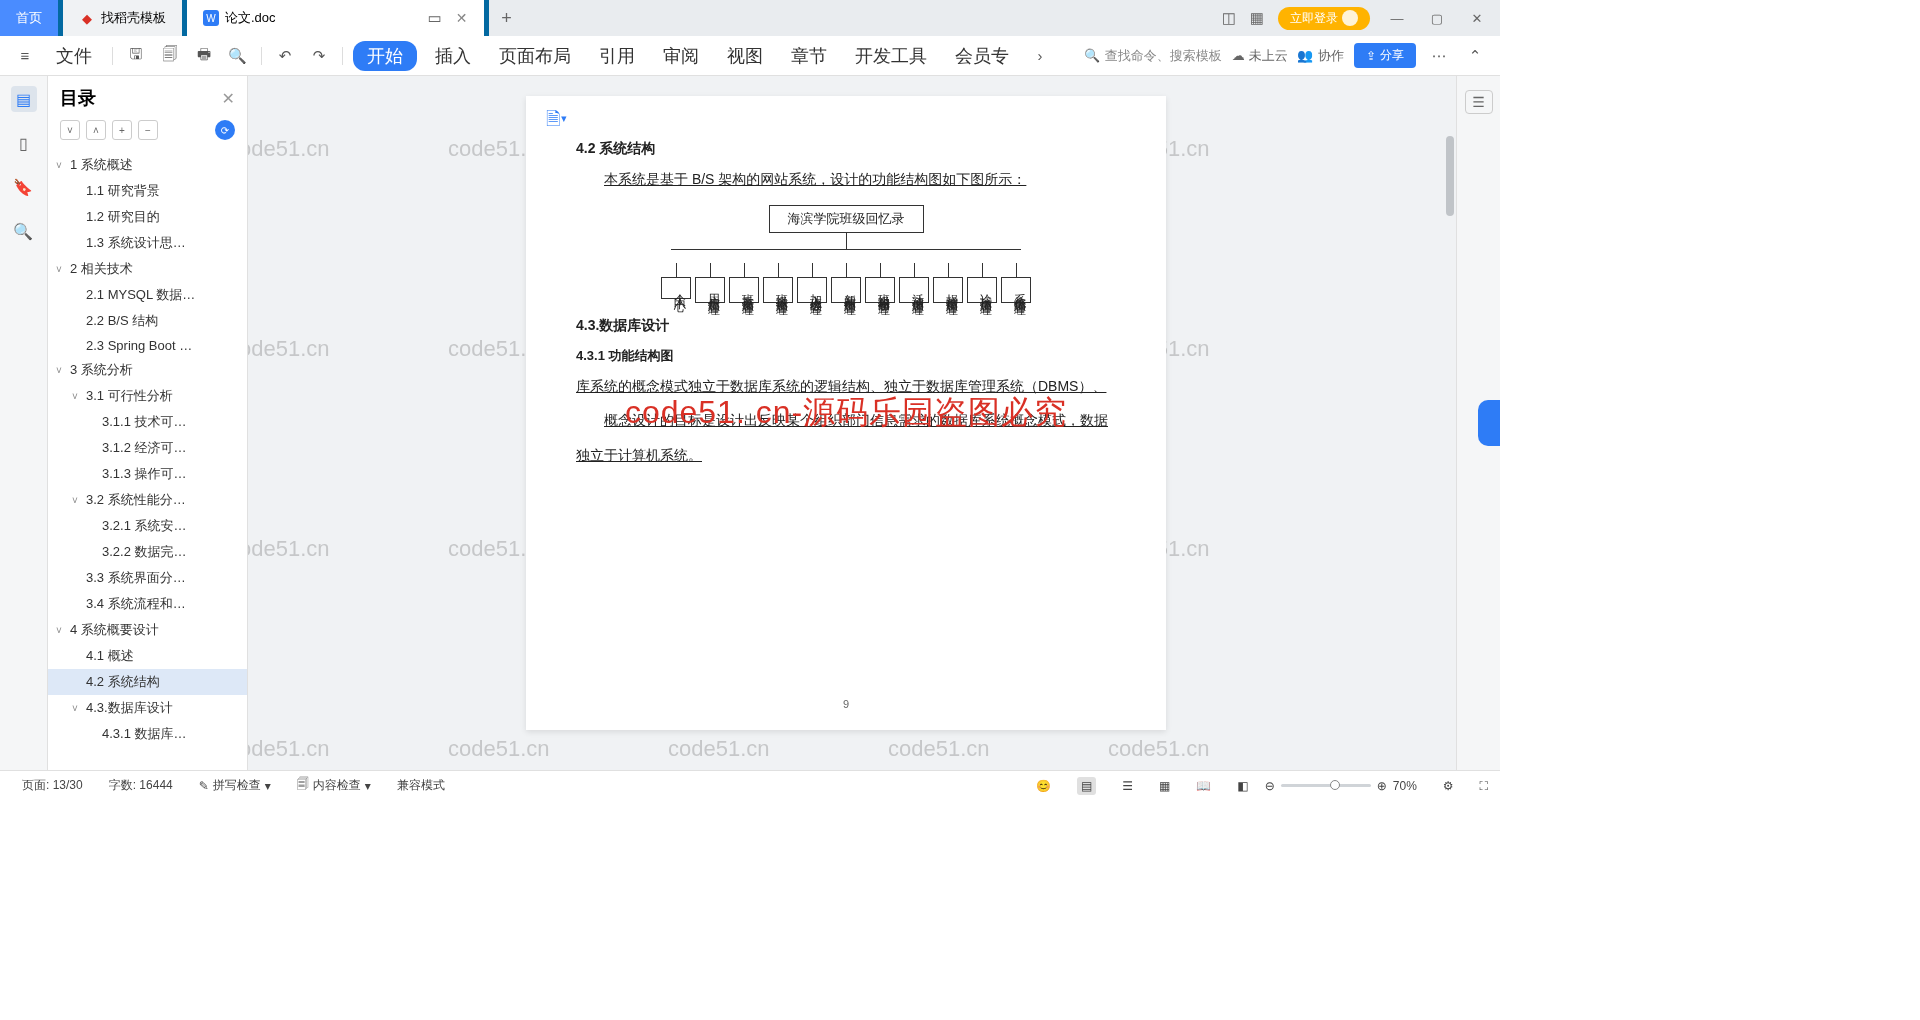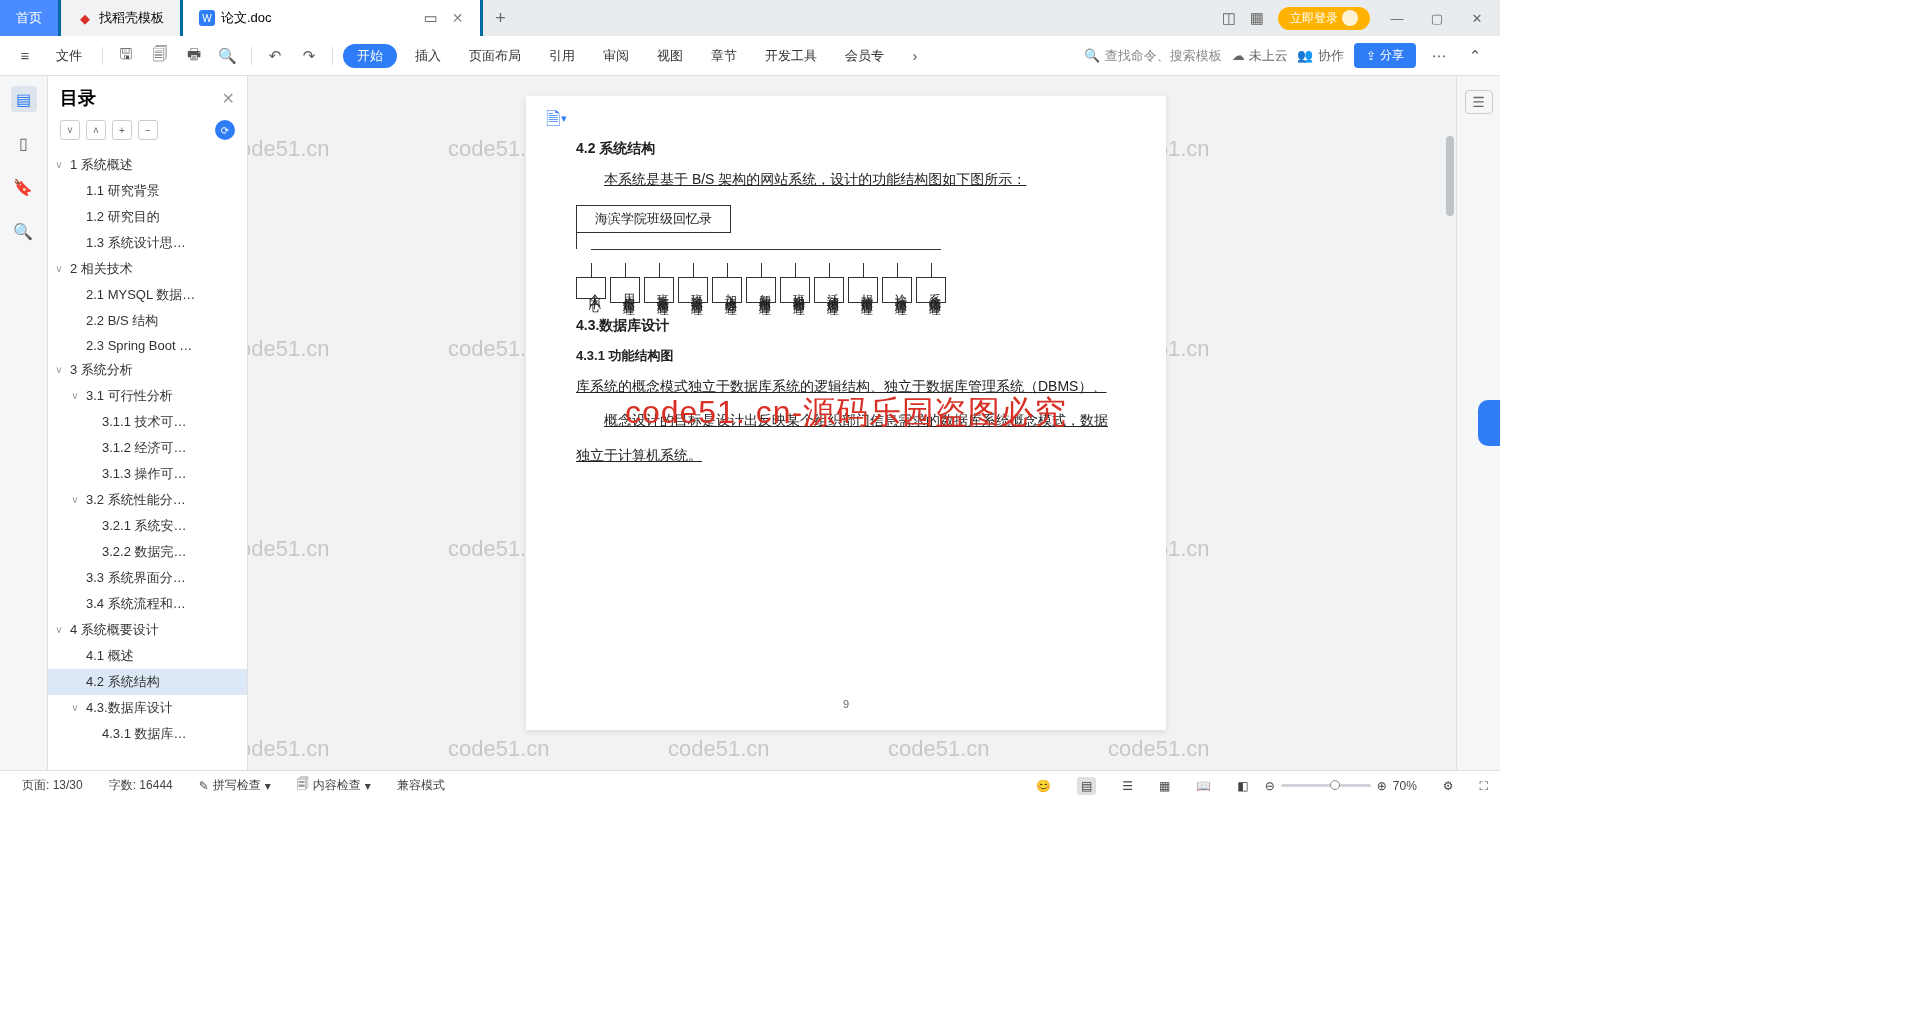--- a/index.html
+++ b/index.html
@@ -1,37 +1,37 @@
 <!DOCTYPE html>
 <html><head>
 <meta charset="utf-8">
 <style>
 * { margin: 0; padding: 0; box-sizing: border-box; font-family: "Microsoft YaHei", sans-serif; }
 body { width: 1500px; height: 800px; overflow: hidden; background: #fff; display: flex; flex-direction: column; position: relative; }
 
 
 .tabbar { height: 36px; background: #e9ecef; display: flex; align-items: stretch; }
-.tab { display: flex; align-items: center; padding: 4px 16px; gap: 6px; font-size: 13px; border-right: 3px solid #0369a1; }
+.tab { display: flex; align-items: center; padding: 4px 16px; gap: 6px; font-size: 13px; border-right: 5px solid #0369a1; }
 .tab.home { background: #4a8cff; color: #fff; font-weight: 500; }
 .tab.docs { background: #f0f2f4; }
 .tab.active { background: #fff; }
 .tab-icon { width: 16px; height: 16px; display: inline-flex; align-items: center; justify-content: center; }
 .tab-close { color: #888; font-size: 14px; margin-left: 8px; cursor: pointer; }
 .tab-add { width: 36px; display: flex; align-items: center; justify-content: center; color: #666; font-size: 18px; }
 .tabbar-spacer { flex: 1; }
 .tabbar-right { display: flex; align-items: center; gap: 14px; padding-right: 10px; }
 .tb-icon { color: #666; font-size: 15px; cursor: pointer; }
 .login-btn { background: #ffb300; color: #fff; padding: 3px 12px; border-radius: 14px; font-size: 12px; display: flex; align-items: center; gap: 4px; }
 .win-btn { color: #666; font-size: 13px; width: 26px; text-align: center; cursor: pointer; }
 
 
 .toolbar { height: 40px; background: #fff; border-bottom: 1px solid #e0e0e0; display: flex; align-items: center; padding: 0 12px; gap: 8px; position: relative; }
 .tb-btn { width: 26px; height: 26px; display: flex; align-items: center; justify-content: center; color: #555; cursor: pointer; font-size: 15px; }
 .tb-sep { width: 1px; height: 18px; background: #ddd; margin: 0 2px; }
-.menu-item { padding: 4px 10px; font-size: 13px; color: #333; cursor: pointer; }
+.menu-item { padding: 4px 10px; font-size: 18px; color: #333; cursor: pointer; }
 .menu-item.active { background: #2e7cf6; color: #fff; border-radius: 12px; padding: 3px 14px; }
 .toolbar-right { position: absolute; right: 12px; display: flex; align-items: center; gap: 10px; }
 .search-box { display: flex; align-items: center; gap: 4px; color: #888; font-size: 13px; }
 .cloud-stat { display: flex; align-items: center; gap: 4px; color: #666; font-size: 13px; }
 .share-btn { background: #2e7cf6; color: #fff; padding: 4px 12px; border-radius: 4px; font-size: 12px; display: flex; align-items: center; gap: 4px; }
 
 
 .main { flex: 1; display: flex; overflow: hidden; }
 
 
@@ -58,21 +58,21 @@
 
 
 .canvas { flex: 1; background: #f0f2f4; overflow: auto; position: relative; display: flex; justify-content: center; padding: 20px 0 40px; }
 .page { width: 640px; background: #fff; box-shadow: 0 2px 6px rgba(0,0,0,.1); padding: 30px 50px 60px; font-size: 14px; color: #222; position: relative; }
 .para { line-height: 1.9; margin: 8px 0; text-decoration: underline; }
 .h3 { font-weight: 600; margin: 14px 0 6px; }
 .h4 { font-weight: 600; margin: 12px 0 6px; font-size: 13px; }
 .indent { text-indent: 2em; }
 .caption { text-align: center; font-size: 13px; margin: 8px 0; }
 .figure { margin: 12px 0; }
-.orgchart { display: flex; flex-direction: column; align-items: flex-start; }
+.orgchart { display: flex; flex-direction: column; align-items: center; }
 .org-root { border: 1px solid #333; background: #fff; padding: 4px 18px; font-size: 13px; }
 .org-vline { width: 1px; height: 16px; background: #333; }
 .org-hcontainer { height: 14px; position: relative; width: 380px; }
 .org-hline { position: absolute; top: 0; height: 1px; background: #333; left: 15px; right: 15px; }
 .org-children { display: flex; gap: 4px; }
 .org-child { display: flex; flex-direction: column; align-items: center; }
 .org-drop { width: 1px; height: 14px; background: #333; }
 .org-box { border: 1px solid #333; background: #fff; width: 30px; padding: 6px 2px; font-size: 12px; writing-mode: vertical-rl; text-orientation: upright; text-align: center; letter-spacing: 2px; }
 .page-num { position: absolute; bottom: 20px; left: 50%; transform: translateX(-50%); font-size: 11px; color: #666; }
 .watermark-center { position: absolute; left: 50%; top: 50%; transform: translate(-50%, -50%); color: #d93025; font-size: 32px; font-weight: 500; letter-spacing: 1px; white-space: nowrap; pointer-events: none; }

